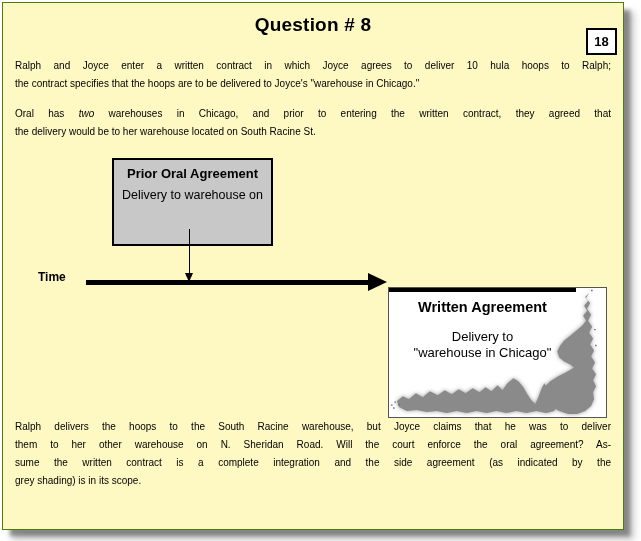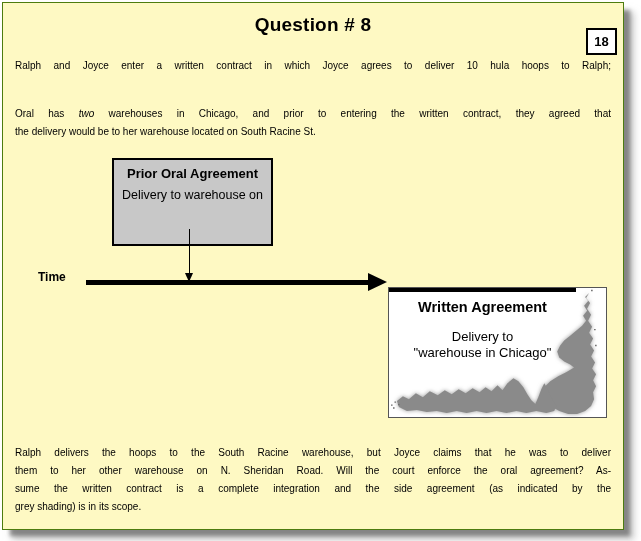--- a/index.html
+++ b/index.html
@@ -16,21 +16,21 @@
   }
   .numbox {
     position:absolute; top:9px; right:6px; width:31px; height:27px;
     border:2px solid #000; background:#fff;
     display:flex; align-items:center; justify-content:center;
     font-size:13px; font-weight:bold;margin-top:16px;
   }
   .para { position:absolute; left:12px; right:12px; font-size:10px; line-height:18px; }
   .p1 { top:54px; }
   .p2 { top:102px; }
-  .p3 { top:441px; }
+  .p3 { top:415px; }
   .jline { text-align:justify; text-align-last:justify; }
   .pline { text-align:left; }
   .para em { font-style:italic; }
 
   
   .oralbox {
     position:absolute; left:109px; top:155px; width:161px; height:88px;
     background:#c8c8c8; border:2px solid #000; text-align:center;
   }
   .oralbox-title { margin-top:6px; font-size:13px; font-weight:bold; }
@@ -65,20 +65,21 @@
 <body>
 
 <div class="canvas">
   <div class="page">
 
     <div class="title">Question # 8</div>
     <div class="numbox">18</div>
 
     <div class="para p1">
       <div class="jline">Ralph and Joyce enter a written contract in which Joyce agrees to deliver 10 hula hoops to Ralph;</div>
+      <div class="pline">the contract specifies that the hoops are to be delivered to Joyce's "warehouse in Chicago."</div>
     </div>
 
     <div class="para p2">
       <div class="jline"><span>Oral has </span><em>two</em><span> warehouses in Chicago, and prior to entering the written contract, they agreed that</span></div>
       <div class="pline">the delivery would be to her warehouse located on South Racine St.</div>
     </div>
 
     <div class="oralbox">
       <div class="oralbox-title">Prior Oral Agreement</div>
       <div class="oralbox-body">

